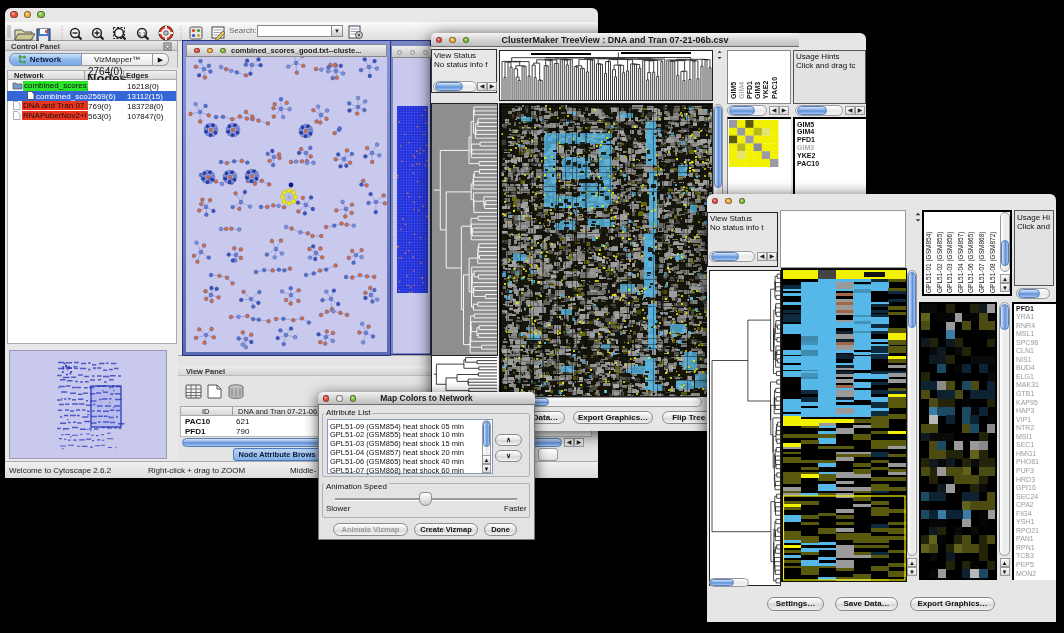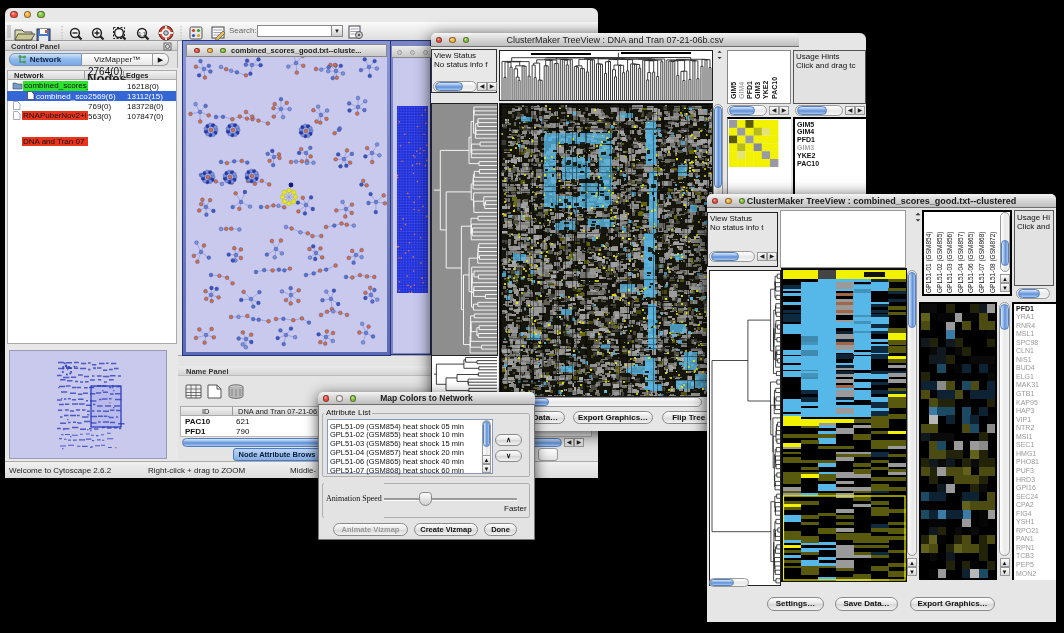--- a/index.html
+++ b/index.html
@@ -102,21 +102,21 @@
     <div style="position:absolute;left:7px;top:90.5px;width:169px;height:10px;background:#3566d6;"></div>
     <svg style="position:absolute;left:26px;top:91px;width:9px;height:9px;" width="9" height="9" viewBox="0 0 9 9">
       <path d="M1.5 0.5h4l2.5 2.5v5.5h-6.5z" fill="#fff" stroke="#334" stroke-width="0.7"></path>
     </svg>
     <div class="tx" style="position:absolute;left:36px;top:91.5px;font-size:8px;color:#fff;">combined_sco</div>
     <div class="tx" style="position:absolute;left:88px;top:91.5px;font-size:8px;color:#fff;">2569(6)</div>
     <div class="tx" style="position:absolute;left:127px;top:91.5px;font-size:8px;color:#fff;">13112(15)</div>
     <svg style="position:absolute;left:12px;top:101px;width:9px;height:9px;" width="9" height="9" viewBox="0 0 9 9">
       <path d="M1.5 0.5h4l2.5 2.5v5.5h-6.5z" fill="#fff" stroke="#889" stroke-width="0.7"></path>
     </svg>
-    <div style="position:absolute;left:22px;top:100.5px;width:65px;height:9.5px;background:#e8341c;font-size:8px;color:#111;line-height:9.5px;padding-left:1px;white-space:nowrap;overflow:hidden;margin-top:36px;">DNA and Tran 07</div>
+    <div style="position:absolute;left:22px;top:100.5px;width:65px;height:9.5px;background:#e8341c;font-size:8px;color:#111;line-height:9.5px;padding-left:1px;white-space:nowrap;overflow:hidden;">DNA and Tran 07</div>
     <div class="tx" style="position:absolute;left:88px;top:101.5px;font-size:8px;color:#111;">769(0)</div>
     <div class="tx" style="position:absolute;left:127px;top:101.5px;font-size:8px;color:#111;">183728(0)</div>
     <svg style="position:absolute;left:12px;top:111px;width:9px;height:9px;" width="9" height="9" viewBox="0 0 9 9">
       <path d="M1.5 0.5h4l2.5 2.5v5.5h-6.5z" fill="#fff" stroke="#889" stroke-width="0.7"></path>
     </svg>
     <div style="position:absolute;left:22px;top:110.5px;width:65px;height:9.5px;background:#e8341c;font-size:8px;color:#111;line-height:9.5px;padding-left:1px;white-space:nowrap;overflow:hidden;">RNAPuberNov2+!</div>
     <div class="tx" style="position:absolute;left:88px;top:111.5px;font-size:8px;color:#111;">563(0)</div>
     <div class="tx" style="position:absolute;left:127px;top:111.5px;font-size:8px;color:#111;">107847(0)</div>
     <div style="position:absolute;left:9px;top:350px;width:158px;height:109px;background:#c9c9ee;border:1px solid #9a9ab8;box-sizing:border-box;"></div>
     <svg style="position:absolute;left:9px;top:350px;width:158px;height:109px;" width="158" height="109" viewBox="0 0 158 109">
@@ -174,21 +174,21 @@
       <rect x="61" y="86" width="1.5" height="1.3" fill="#5a6ad0"></rect>
       <rect x="85" y="18" width="1.5" height="1.3" fill="#5a6ad0"></rect>
       <rect x="103" y="37" width="1.5" height="1.3" fill="#5a6ad0"></rect>
       <rect x="67" y="16" width="1.5" height="1.3" fill="#5a6ad0"></rect>
       <rect x="58" y="19" width="1.5" height="1.3" fill="#5a6ad0"></rect>
       <rect x="54" y="79" width="1.5" height="1.3" fill="#5a6ad0"></rect>
       <rect x="82" y="36" width="30" height="41" fill="rgba(70,90,220,0.12)" stroke="#2233bb" stroke-width="1.2"></rect>
     </svg>
     <div style="position:absolute;left:178px;top:355px;width:420px;height:106px;background:#e4e4e4;border-top:1px solid #aaa;"></div>
     <div style="position:absolute;left:178px;top:366px;width:420px;height:10px;background:linear-gradient(#ececec,#d4d4d4);border-bottom:1px solid #bbb;box-sizing:border-box;"></div>
-    <div class="tx" style="position:absolute;left:186px;top:367px;font-size:7.5px;font-weight:bold;color:#333;">Name Panel</div>
+    <div class="tx" style="position:absolute;left:186px;top:367px;font-size:7.5px;font-weight:bold;color:#333;">View Panel</div>
     <svg style="position:absolute;left:184px;top:382px;width:64px;height:20px;" width="64" height="20" viewBox="0 0 64 20">
       <g>
         <rect x="2" y="3" width="15" height="13" rx="1" fill="#f0f0f0" stroke="#555"></rect>
         <path d="M2 7h15M2 10.5h15M2 13.5h15M7 3v13M12 3v13" stroke="#555" stroke-width="0.8"></path>
       </g>
       <g>
         <path d="M24 3h9l4 4v9h-13z" fill="#fff" stroke="#555"></path>
         <path d="M33 3v4h4" fill="none" stroke="#555"></path>
       </g>
       <g>
@@ -694,21 +694,21 @@
       <circle cx="107.6" cy="144.6" r="2.1" fill="#e8e820" stroke="#b8b800" stroke-width="0.5"></circle>
       <circle cx="103.0" cy="146.5" r="2.1" fill="#e8e820" stroke="#b8b800" stroke-width="0.5"></circle>
       <circle cx="98.4" cy="144.6" r="2.1" fill="#e8e820" stroke="#b8b800" stroke-width="0.5"></circle>
       <circle cx="96.5" cy="140.0" r="2.1" fill="#e8e820" stroke="#b8b800" stroke-width="0.5"></circle>
       <circle cx="98.4" cy="135.4" r="2.1" fill="#e8e820" stroke="#b8b800" stroke-width="0.5"></circle>
       <circle cx="103.0" cy="133.5" r="2.1" fill="#e8e820" stroke="#b8b800" stroke-width="0.5"></circle>
       <circle cx="107.6" cy="135.4" r="2.1" fill="#e8e820" stroke="#b8b800" stroke-width="0.5"></circle>
       <circle cx="105" cy="128" r="2.4" fill="#101a80"></circle>
     </svg>
     <div style="position:absolute;left:431px;top:33px;width:435px;height:398px;background:#e6e6e6;border-radius:6px 6px 0 0;box-shadow:0 3px 16px rgba(0,0,0,.75);"></div>
-    <div style="position:absolute;left:431px;top:33px;width:368px;height:14px;background:linear-gradient(#f4f4f4,#d9d9d9 45%,#c3c3c3 90%,#bcbcbc);border-bottom:1px solid #6f6f6f;border-radius:5px 5px 0 0;box-sizing:border-box;text-align:center;font-weight:normal;font-size:9px;color:#1a1a1a;line-height:14px;">ClusterMaker TreeView : DNA and Tran 07-21-06b.csv</div>
+    <div style="position:absolute;left:431px;top:33px;width:368px;height:14px;background:linear-gradient(#f4f4f4,#d9d9d9 45%,#c3c3c3 90%,#bcbcbc);border-bottom:1px solid #6f6f6f;border-radius:5px 5px 0 0;box-sizing:border-box;text-align:center;font-weight:bold;font-size:9px;color:#1a1a1a;line-height:14px;">ClusterMaker TreeView : DNA and Tran 07-21-06b.csv</div>
     <div style="position:absolute;left:435.6px;top:36.6px;width:6.8px;height:6.8px;border-radius:50%;background:radial-gradient(circle at 35% 30%,#fff8 0 8%,#fff0 40%),#ee4f42;border:0.5px solid rgba(60,30,20,.55);box-sizing:border-box;"></div>
     <div style="position:absolute;left:449.1px;top:36.6px;width:6.8px;height:6.8px;border-radius:50%;background:radial-gradient(circle at 35% 30%,#fff8 0 8%,#fff0 40%),#f5b53c;border:0.5px solid rgba(60,30,20,.55);box-sizing:border-box;"></div>
     <div style="position:absolute;left:462.6px;top:36.6px;width:6.8px;height:6.8px;border-radius:50%;background:radial-gradient(circle at 35% 30%,#fff8 0 8%,#fff0 40%),#7ecb3f;border:0.5px solid rgba(60,30,20,.55);box-sizing:border-box;"></div>
     <div style="position:absolute;left:431px;top:49px;width:66px;height:44px;background:#e8e8e8;border:1.5px solid #333;box-sizing:border-box;"></div>
     <div class="tx" style="position:absolute;left:434px;top:50.5px;font-size:8px;color:#111;">View Status</div>
     <div class="tx" style="position:absolute;left:434px;top:59.5px;font-size:8px;color:#111;">No status info f</div>
     <div style="position:absolute;left:433px;top:81px;width:44px;height:11px;background:linear-gradient(#fff,#e8e8e8 55%,#f4f4f4);border:1px solid #9a9a9a;border-radius:5.5px;box-sizing:border-box;"></div>
     <div style="position:absolute;left:435px;top:82px;width:28px;height:9px;background:linear-gradient(#d9e7fa,#7fa8e3 45%,#5d8fd8 55%,#a8c6ef);border:1px solid #5580bb;border-radius:4.5px;box-sizing:border-box;"></div>
     <div style="position:absolute;left:477px;top:82px;width:10px;height:9px;background:linear-gradient(#fdfdfd,#d8d8d8);border:1px solid #9a9a9a;box-sizing:border-box;color:#222;font-size:6px;line-height:7px;text-align:center;">◀</div>
     <div style="position:absolute;left:487px;top:82px;width:10px;height:9px;background:linear-gradient(#fdfdfd,#d8d8d8);border:1px solid #9a9a9a;box-sizing:border-box;color:#222;font-size:6px;line-height:7px;text-align:center;">▶</div>
@@ -845,21 +845,20 @@
     <div class="tx" style="position:absolute;left:797px;top:136.1px;font-size:7px;font-weight:bold;color:#111;">PFD1</div>
     <div class="tx" style="position:absolute;left:797px;top:143.9px;font-size:7px;font-weight:bold;color:#aaa;">GIM3</div>
     <div class="tx" style="position:absolute;left:797px;top:151.7px;font-size:7px;font-weight:bold;color:#111;">YKE2</div>
     <div class="tx" style="position:absolute;left:797px;top:159.5px;font-size:7px;font-weight:bold;color:#111;">PAC10</div>
     <div style="position:absolute;left:499px;top:397px;width:203px;height:10px;background:linear-gradient(#fff,#e8e8e8 55%,#f4f4f4);border:1px solid #9a9a9a;border-radius:5.0px;box-sizing:border-box;"></div>
     <div style="position:absolute;left:529px;top:398px;width:20px;height:8px;background:linear-gradient(#d9e7fa,#7fa8e3 45%,#5d8fd8 55%,#a8c6ef);border:1px solid #5580bb;border-radius:4.0px;box-sizing:border-box;"></div>
     <div style="position:absolute;left:505px;top:411px;width:60px;height:13px;background:linear-gradient(#ffffff,#e4e4e4 50%,#d6d6d6 52%,#f2f2f2);border:1px solid #8a8a8a;border-radius:6.5px;box-sizing:border-box;font-weight:bold;font-size:8px;color:#111;text-align:center;line-height:11px;">Save Data…</div>
     <div style="position:absolute;left:573px;top:411px;width:80px;height:13px;background:linear-gradient(#ffffff,#e4e4e4 50%,#d6d6d6 52%,#f2f2f2);border:1px solid #8a8a8a;border-radius:6.5px;box-sizing:border-box;font-weight:bold;font-size:8px;color:#111;text-align:center;line-height:11px;">Export Graphics…</div>
     <div style="position:absolute;left:662px;top:411px;width:80px;height:13px;background:linear-gradient(#ffffff,#e4e4e4 50%,#d6d6d6 52%,#f2f2f2);border:1px solid #8a8a8a;border-radius:6.5px;box-sizing:border-box;font-weight:bold;font-size:8px;color:#111;text-align:center;line-height:11px;">Flip Tree Nodes</div>
     <div style="position:absolute;left:707px;top:194px;width:349px;height:428px;background:#e6e6e6;border-radius:6px 6px 0 0;box-shadow:0 3px 16px rgba(0,0,0,.8);"></div>
-    <div style="position:absolute;left:707px;top:194px;width:349px;height:14px;background:linear-gradient(#f4f4f4,#d9d9d9 45%,#c3c3c3 90%,#bcbcbc);border-bottom:1px solid #6f6f6f;border-radius:5px 5px 0 0;box-sizing:border-box;text-align:center;font-weight:bold;font-size:9px;color:#1a1a1a;line-height:14px;">ClusterMaker TreeView : combined_scores_good.txt--clustered</div>
     <div style="position:absolute;left:711.6px;top:197.6px;width:6.8px;height:6.8px;border-radius:50%;background:radial-gradient(circle at 35% 30%,#fff8 0 8%,#fff0 40%),#ee4f42;border:0.5px solid rgba(60,30,20,.55);box-sizing:border-box;"></div>
     <div style="position:absolute;left:725.1px;top:197.6px;width:6.8px;height:6.8px;border-radius:50%;background:radial-gradient(circle at 35% 30%,#fff8 0 8%,#fff0 40%),#f5b53c;border:0.5px solid rgba(60,30,20,.55);box-sizing:border-box;"></div>
     <div style="position:absolute;left:738.6px;top:197.6px;width:6.8px;height:6.8px;border-radius:50%;background:radial-gradient(circle at 35% 30%,#fff8 0 8%,#fff0 40%),#7ecb3f;border:0.5px solid rgba(60,30,20,.55);box-sizing:border-box;"></div>
     <div style="position:absolute;left:707px;top:212px;width:71px;height:55px;background:#e6e6e6;border:1.5px solid #222;box-sizing:border-box;"></div>
     <div class="tx" style="position:absolute;left:710px;top:214px;font-size:8px;color:#111;">View Status</div>
     <div class="tx" style="position:absolute;left:710px;top:223px;font-size:8px;color:#111;">No status info t</div>
     <div style="position:absolute;left:709px;top:251px;width:46px;height:11px;background:linear-gradient(#fff,#e8e8e8 55%,#f4f4f4);border:1px solid #9a9a9a;border-radius:5.5px;box-sizing:border-box;"></div>
     <div style="position:absolute;left:711px;top:252px;width:28px;height:9px;background:linear-gradient(#d9e7fa,#7fa8e3 45%,#5d8fd8 55%,#a8c6ef);border:1px solid #5580bb;border-radius:4.5px;box-sizing:border-box;"></div>
     <div style="position:absolute;left:757px;top:252px;width:10px;height:9px;background:linear-gradient(#fdfdfd,#d8d8d8);border:1px solid #9a9a9a;box-sizing:border-box;color:#222;font-size:6px;line-height:7px;text-align:center;">◀</div>
     <div style="position:absolute;left:767px;top:252px;width:10px;height:9px;background:linear-gradient(#fdfdfd,#d8d8d8);border:1px solid #9a9a9a;box-sizing:border-box;color:#222;font-size:6px;line-height:7px;text-align:center;">▶</div>
@@ -985,21 +984,21 @@
     <div class="tx" style="position:absolute;left:330px;top:439.1px;font-size:7.5px;color:#111;">GPL51-03 (GSM856) heat shock 15 min</div>
     <div class="tx" style="position:absolute;left:330px;top:447.9px;font-size:7.5px;color:#111;">GPL51-04 (GSM857) heat shock 20 min</div>
     <div class="tx" style="position:absolute;left:330px;top:456.7px;font-size:7.5px;color:#111;">GPL51-06 (GSM865) heat shock 40 min</div>
     <div class="tx" style="position:absolute;left:330px;top:465.5px;font-size:7.5px;color:#111;">GPL51-07 (GSM868) heat shock 60 min</div>
     <div style="position:absolute;left:482px;top:420px;width:9px;height:41px;background:linear-gradient(90deg,#fff,#e8e8e8 55%,#f4f4f4);border:1px solid #9a9a9a;border-radius:4.5px;box-sizing:border-box;"></div>
     <div style="position:absolute;left:483px;top:421px;width:7px;height:26px;background:linear-gradient(90deg,#d9e7fa,#7fa8e3 45%,#5d8fd8 55%,#a8c6ef);border:1px solid #5580bb;border-radius:3.5px;box-sizing:border-box;"></div>
     <div style="position:absolute;left:482px;top:455px;width:9px;height:9px;background:linear-gradient(#fdfdfd,#d8d8d8);border:1px solid #9a9a9a;box-sizing:border-box;color:#111;font-size:6px;line-height:8px;text-align:center;">▲</div>
     <div style="position:absolute;left:482px;top:464px;width:9px;height:9px;background:linear-gradient(#fdfdfd,#d8d8d8);border:1px solid #9a9a9a;box-sizing:border-box;color:#111;font-size:6px;line-height:8px;text-align:center;">▼</div>
     <div style="position:absolute;left:495px;top:434px;width:27px;height:12px;background:linear-gradient(#ffffff,#e4e4e4 50%,#d6d6d6 52%,#f2f2f2);border:1px solid #8a8a8a;border-radius:6.0px;box-sizing:border-box;font-weight:bold;font-size:7px;color:#111;text-align:center;line-height:10px;">∧</div>
     <div style="position:absolute;left:495px;top:450px;width:27px;height:12px;background:linear-gradient(#ffffff,#e4e4e4 50%,#d6d6d6 52%,#f2f2f2);border:1px solid #8a8a8a;border-radius:6.0px;box-sizing:border-box;font-weight:bold;font-size:7px;color:#111;text-align:center;line-height:10px;">∨</div>
-    <div class="tx" style="position:absolute;left:324px;top:478px;font-size:8px;color:#111;background:#e3e3e3;padding:16px 2px;z-index:3;font-family:Liberation Serif, serif;">Animation Speed</div>
+    <div class="tx" style="position:absolute;left:324px;top:478px;font-size:8px;color:#111;background:#e3e3e3;padding:4px 2px;z-index:3;">Animation Speed</div>
     <div style="position:absolute;left:322px;top:483px;width:208px;height:35px;border:1px solid #b0b0b0;border-radius:2px;box-sizing:border-box;"></div>
     <div style="position:absolute;left:335px;top:498px;width:182px;height:2px;background:#9a9a9a;border-bottom:1px solid #fff;"></div>
     <div style="position:absolute;left:419px;top:492px;width:13px;height:14px;background:linear-gradient(#fdfdfd,#cfcfcf);border:1px solid #888;border-radius:4px 4px 7px 7px;box-sizing:border-box;"></div>
     <div class="tx" style="position:absolute;left:326px;top:504px;font-size:8px;color:#111;">Slower</div>
     <div class="tx" style="position:absolute;left:504px;top:504px;font-size:8px;color:#111;">Faster</div>
     <div style="position:absolute;left:333px;top:523px;width:75px;height:13px;background:linear-gradient(#ffffff,#e4e4e4 50%,#d6d6d6 52%,#f2f2f2);border:1px solid #8a8a8a;border-radius:6.5px;box-sizing:border-box;font-weight:bold;font-size:7.5px;color:#9a9a9a;text-align:center;line-height:11px;">Animate Vizmap</div>
     <div style="position:absolute;left:414px;top:523px;width:64px;height:13px;background:linear-gradient(#ffffff,#e4e4e4 50%,#d6d6d6 52%,#f2f2f2);border:1px solid #8a8a8a;border-radius:6.5px;box-sizing:border-box;font-weight:bold;font-size:7.5px;color:#111;text-align:center;line-height:11px;">Create Vizmap</div>
     <div style="position:absolute;left:484px;top:523px;width:33px;height:13px;background:linear-gradient(#ffffff,#e4e4e4 50%,#d6d6d6 52%,#f2f2f2);border:1px solid #8a8a8a;border-radius:6.5px;box-sizing:border-box;font-weight:bold;font-size:7.5px;color:#111;text-align:center;line-height:11px;">Done</div>
   </div>
 </body></html>

